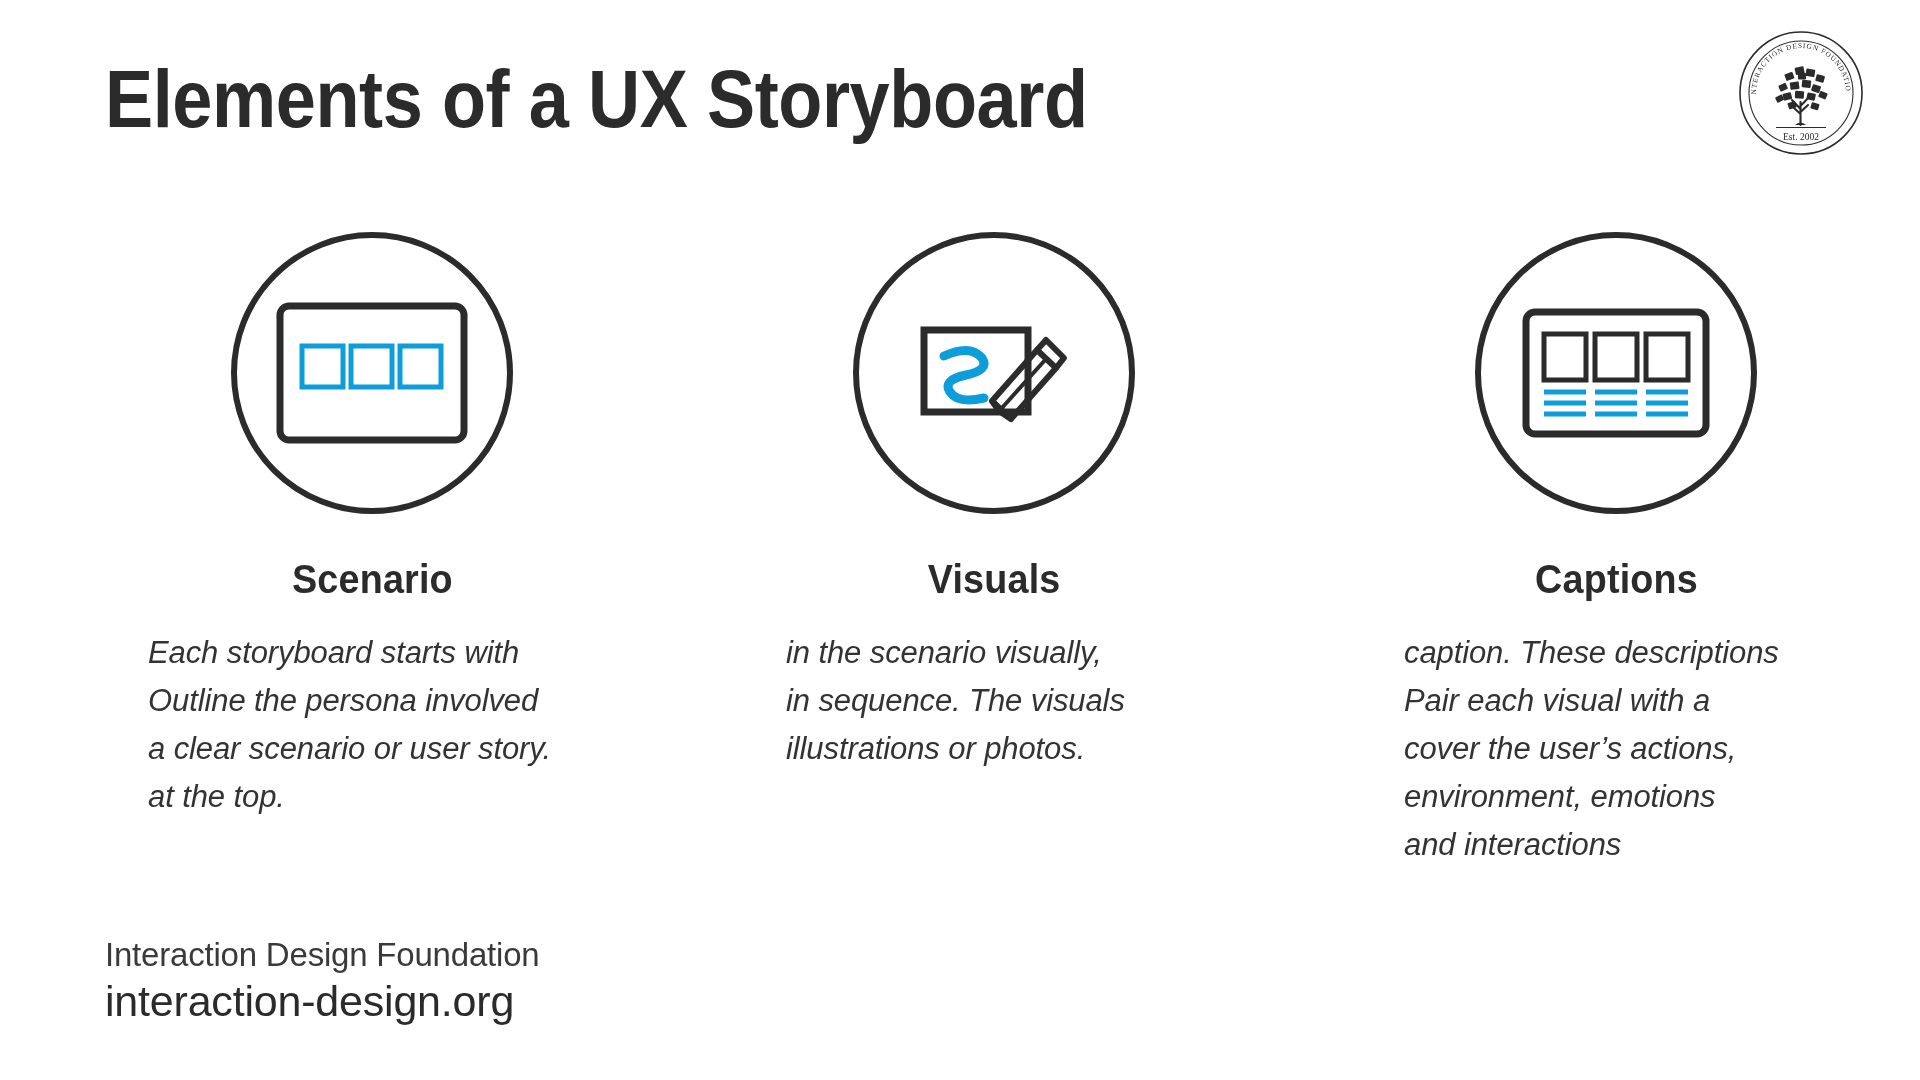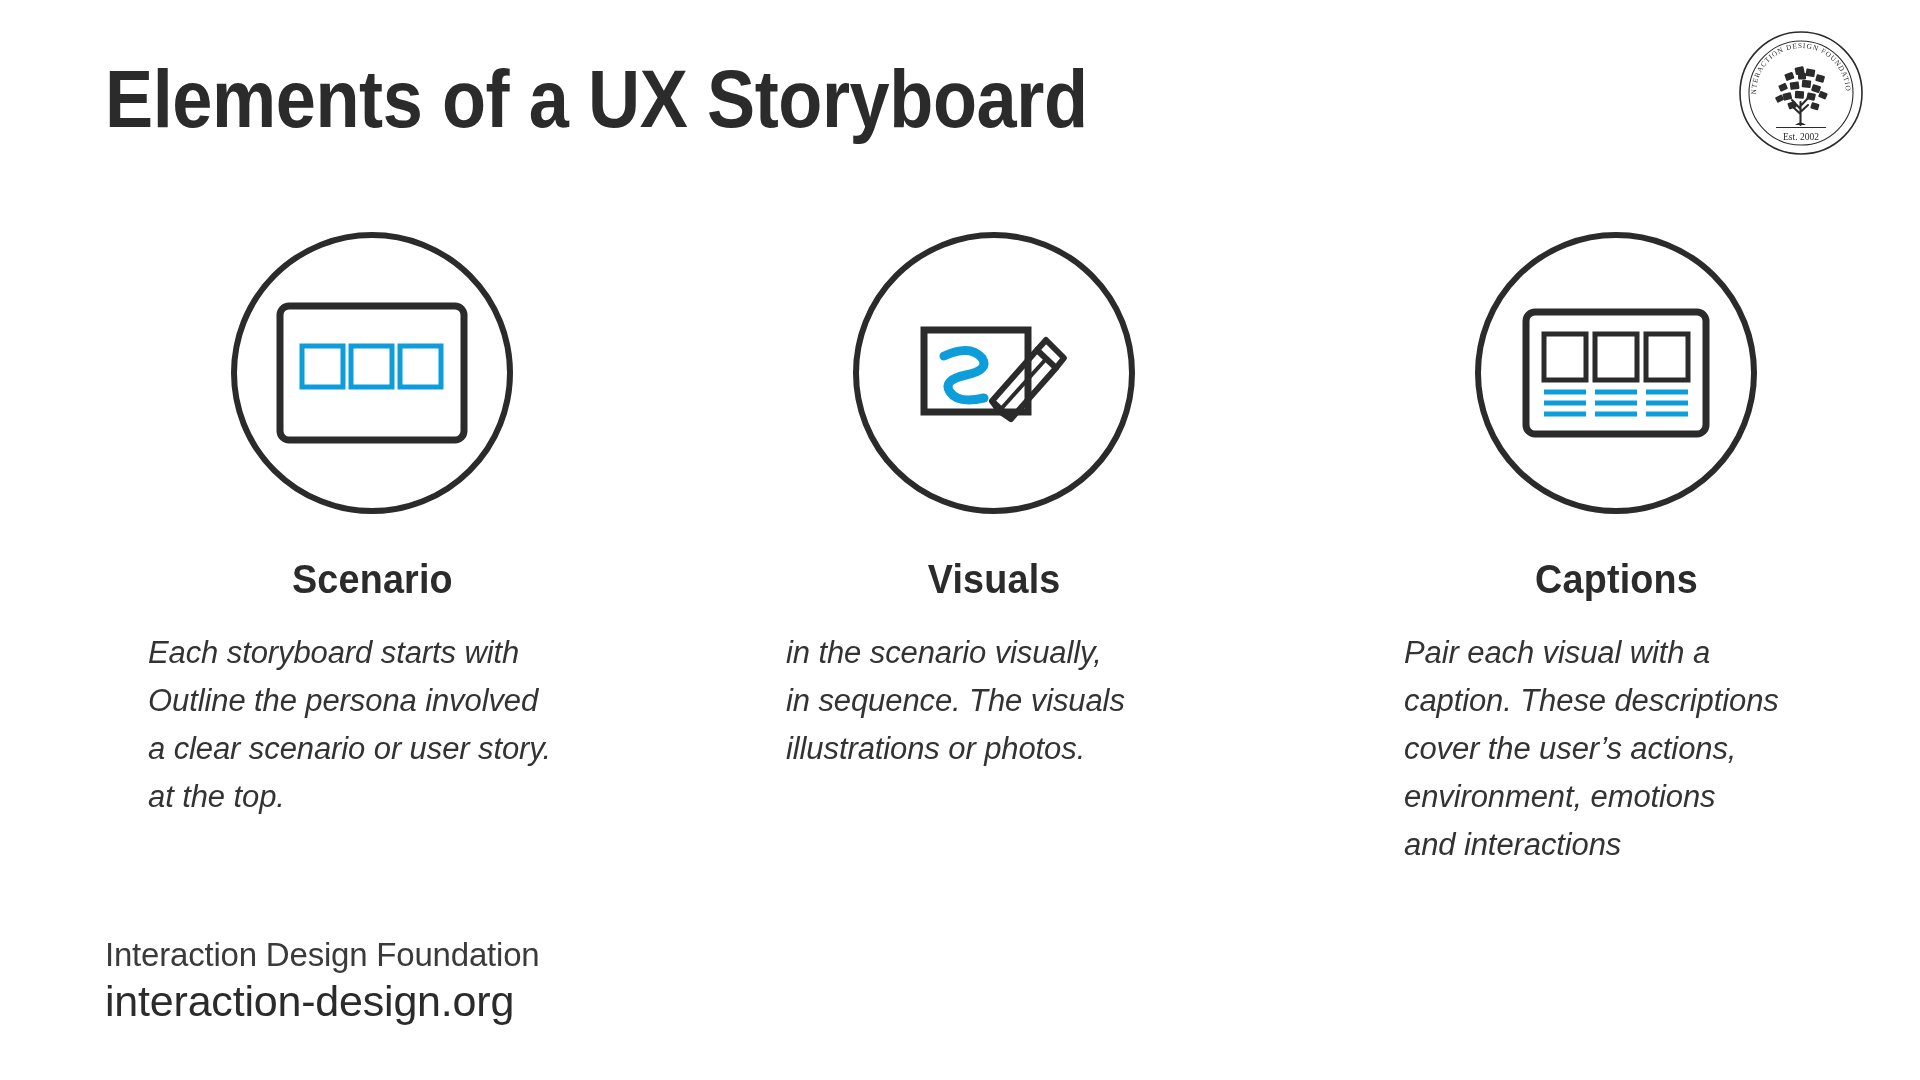--- a/index.html
+++ b/index.html
@@ -224,22 +224,22 @@
             <line x1="79" y1="105" x2="121" y2="105"></line>
             <line x1="79" y1="116" x2="121" y2="116"></line>
             <line x1="130" y1="94" x2="172" y2="94"></line>
             <line x1="130" y1="105" x2="172" y2="105"></line>
             <line x1="130" y1="116" x2="172" y2="116"></line>
           </g>
         </svg>
       </div>
       <div class="card-title">Captions</div>
       <div class="card-body">
+        <span class="line">caption. These descriptions</span>
         <span class="line">Pair each visual with a</span>
-        <span class="line">caption. These descriptions</span>
         <span class="line">cover the user’s actions,</span>
         <span class="line">environment, emotions</span>
         <span class="line">and interactions</span>
       </div>
     </div>
 
   </div>
 
   <div class="footer">
     <div class="org">Interaction Design Foundation</div>

